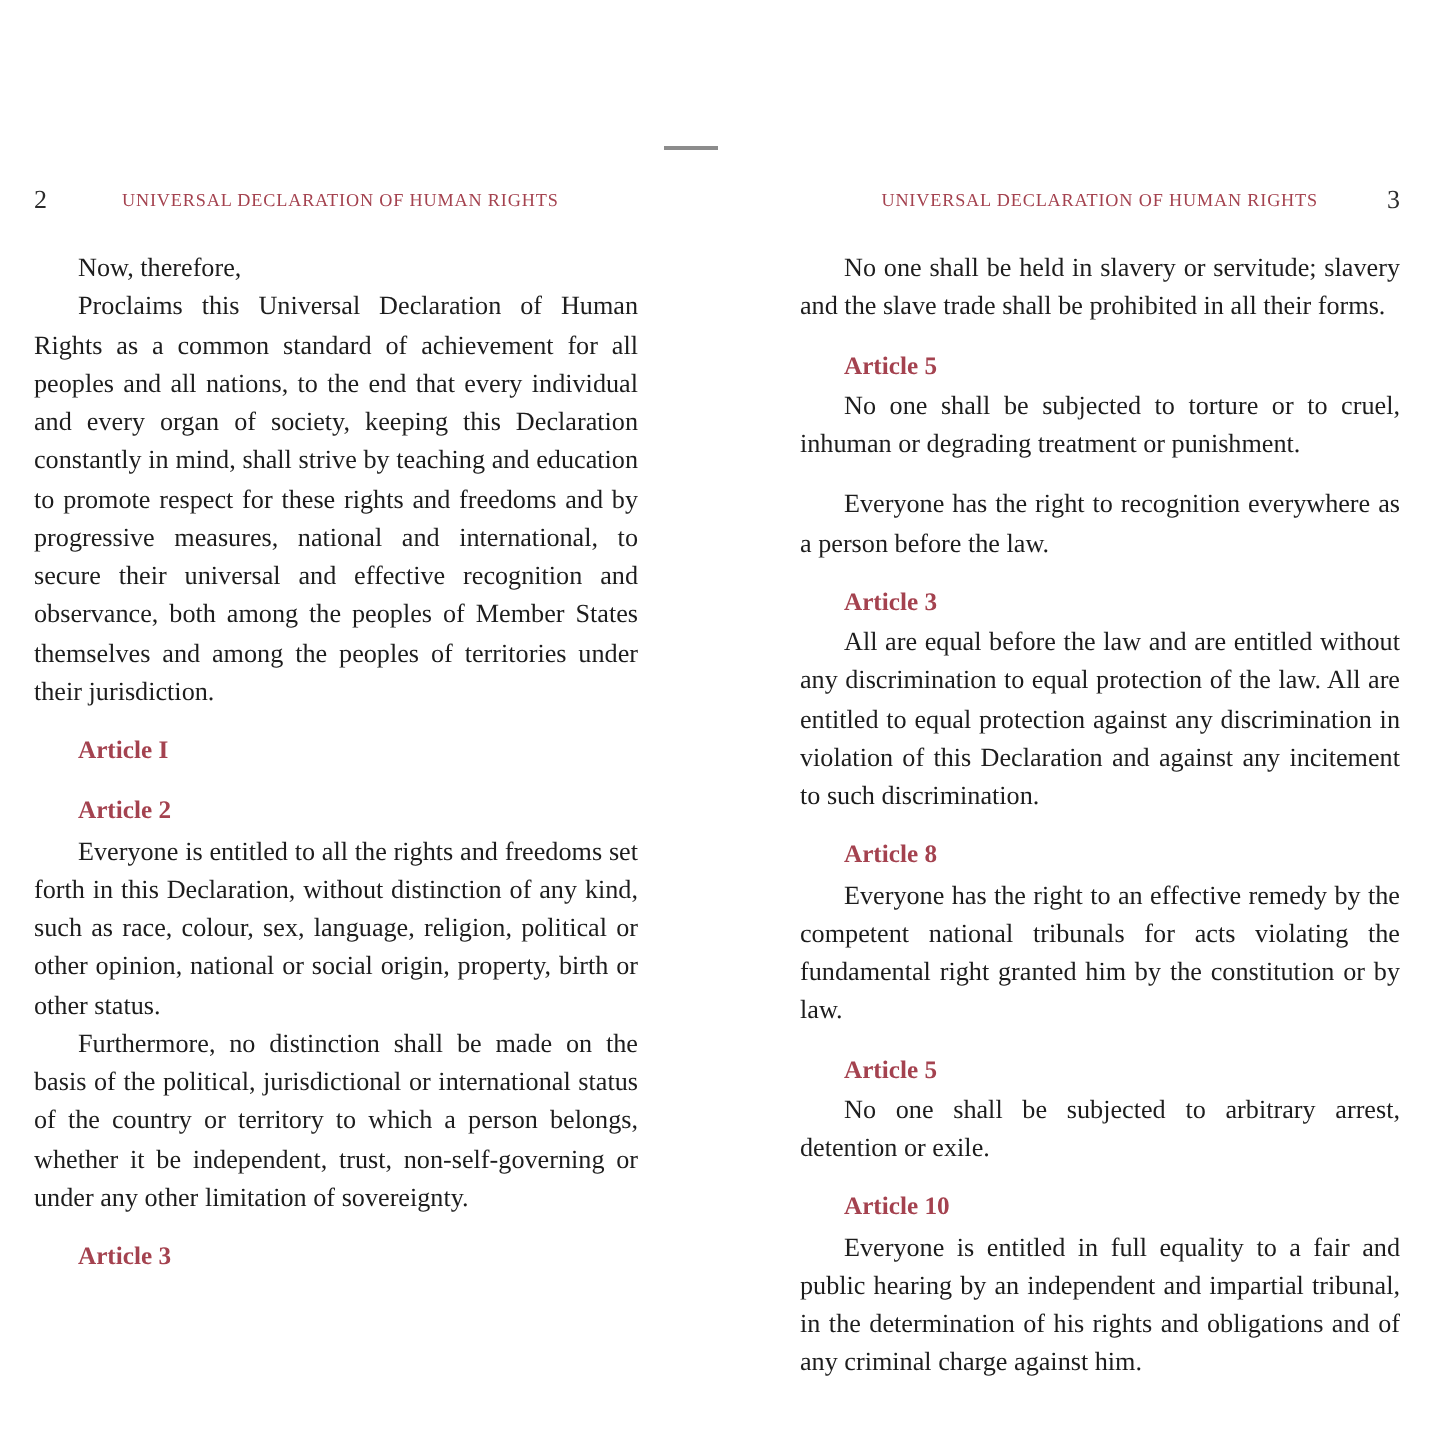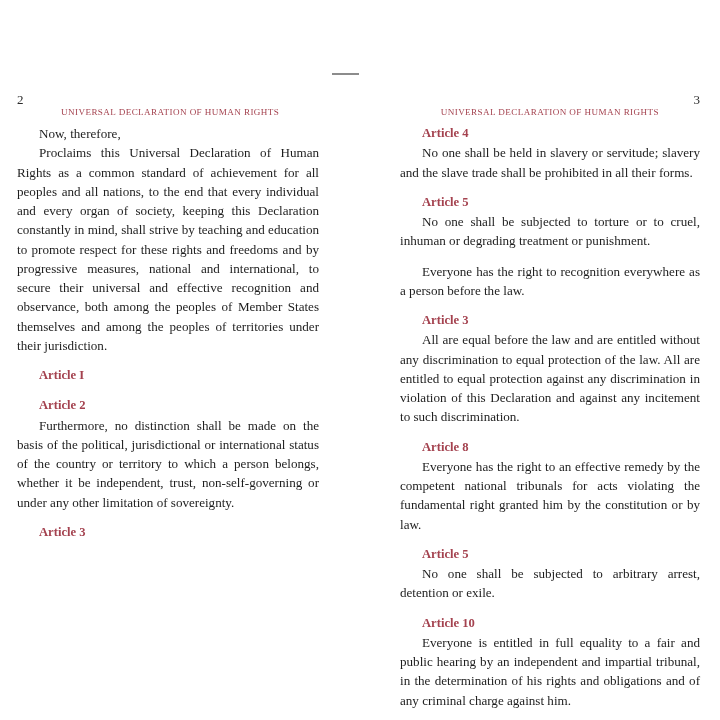--- a/index.html
+++ b/index.html
@@ -60,21 +60,21 @@
     top: 0;
     font-size: 13px;
     color: #2b2b2b;
     line-height: 15px;
   }
   .page-left  .folio { left: 0; }
   .page-right .folio { right: 0; }
 
   .head-title {
     position: absolute;
-    top: 14px;
+    top: 2px;
     font-size: 9.1px;
     letter-spacing: 0.42px;
     color: #a4424f;
     font-variant: small-caps;
     text-transform: uppercase;
     line-height: 12px;
     white-space: nowrap;
   }
   .page-left  .head-title { left: 44px; }
   .page-right .head-title { right: 41px; }
@@ -128,38 +128,38 @@
         <div class="lines">
           <p class="para flush-last">Now, therefore,</p>
           <p class="para">Proclaims this Universal Declaration of Human Rights as a common standard of achievement for all peoples and all nations, to the end that every individual and every organ of society, keeping this Declaration constantly in mind, shall strive by teaching and education to promote respect for these rights and freedoms and by progressive measures, national and international, to secure their universal and effective recognition and observance, both among the peoples of Member States themselves and among the peoples of territories under their jurisdiction.</p>
         </div>
 
         <div class="art-gap"></div>
         <h2 class="art-heading">Article I</h2>
 
         <div class="art-gap"></div>
         <h2 class="art-heading">Article 2</h2>
+        <p class="para">Everyone is entitled to all the rights and freedoms set forth in this Declaration, without distinction of any kind, such as race, colour, sex, language, religion, political or other opinion, national or social origin, property, birth or other status.</p>
         <p class="para">Furthermore, no distinction shall be made on the basis of the political, jurisdictional or international status of the country  or territory to which a person belongs, whether it be independent, trust, non-self-governing or under any other limitation of sovereignty.</p>
 
         <div class="art-gap"></div>
         <h2 class="art-heading">Article 3</h2>
 
       </div>
     </div>
 
     <div class="page page-right">
 
       <div class="running-head">
         <span class="head-title">UNIVERSAL DECLARATION OF HUMAN RIGHTS</span>
         <span class="folio">3</span>
       </div>
 
       <div class="body-col">
 
-        <h2 class="art-heading">Article 4</h2>
         <p class="para">No one shall be held in slavery or servitude; slavery and the slave trade shall be prohibited in all their forms.</p>
 
         <div class="art-gap"></div>
         <h2 class="art-heading">Article 5</h2>
         <p class="para">No one shall be subjected to torture or to cruel, inhuman or degrading treatment or punishment.</p>
 
         <div class="art-gap"></div>
         <p class="para">Everyone has the right to recognition everywhere as a person before the law.</p>
 
         <div class="art-gap"></div>

